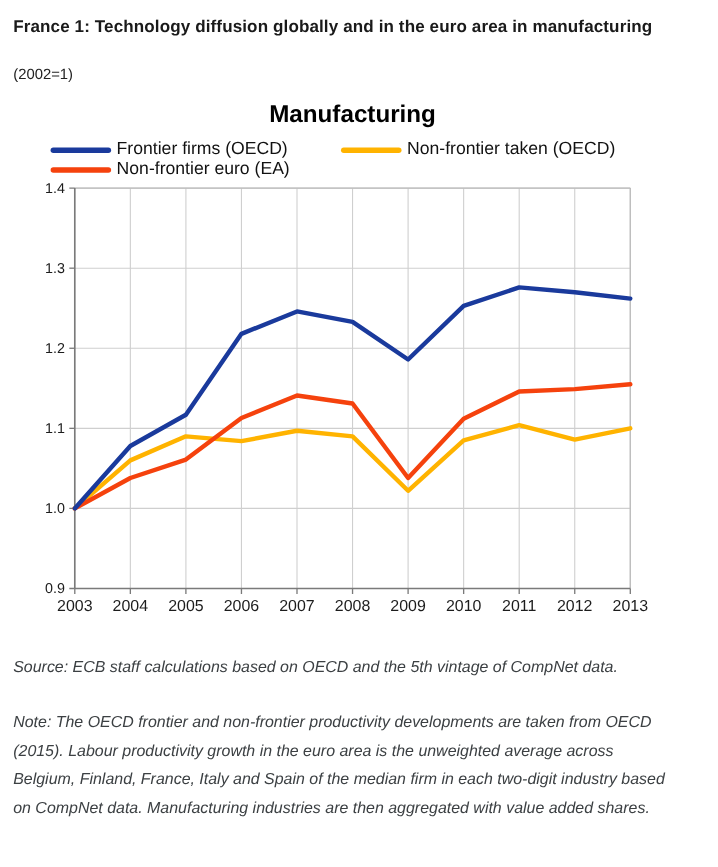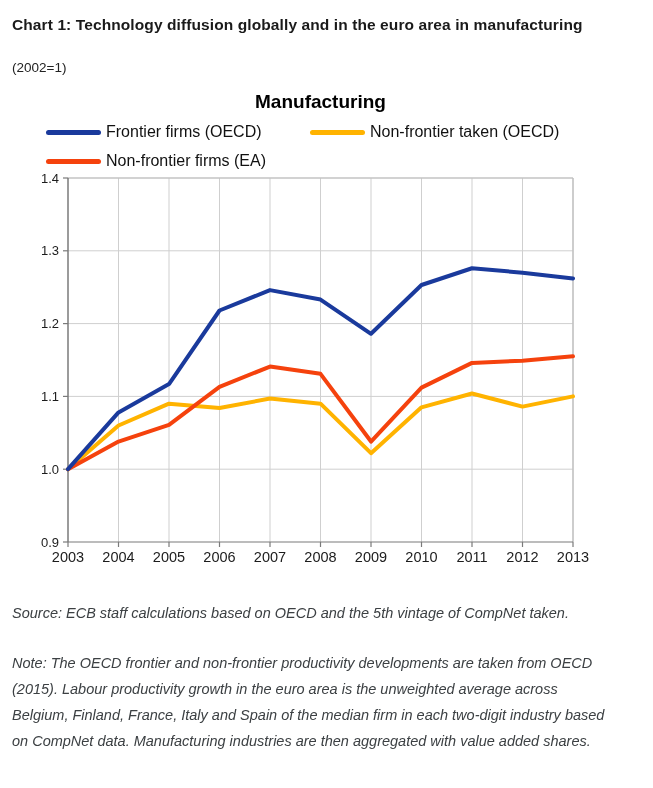--- a/index.html
+++ b/index.html
@@ -17,28 +17,27 @@
   }
   .page-subtitle {
     margin: 26px 12px 0 12px;
     font-size: 13.5px;
     color: #222222;
   }
   .chart-block { margin-top: 16px; }
   .chart-title {
     width: 641px;
     text-align: center;
-    font-size: 19px;
+    font-size: 22px;
     font-weight: 700;
     color: #000000;
   }
   .legend {
     display: grid;
     grid-template-columns: 264px 340px;
-    row-gap: 11px;
     margin: 10px 0 2px 46px;
   }
   .legend-item { display: flex; align-items: center; }
   .legend-swatch {
     width: 55px; height: 5px;
     border-radius: 2.5px;
     flex: 0 0 auto;
     margin-right: 5px;
   }
   .legend-label { font-size: 16px; color: #111111; white-space: nowrap; }
@@ -52,38 +51,38 @@
     line-height: 26px;
     color: #3c4043;
   }
   .footer p:last-child { margin-bottom: 0; }
 </style>
 </head>
 <body>
 
 <div class="page">
 
-  <div class="page-title">Chart 1: Technology diffusion globally and in the euro area in manufacturing</div>
+  <div class="page-title">France 1: Technology diffusion globally and in the euro area in manufacturing</div>
   <div class="page-subtitle">(2002=1)</div>
 
   <div class="chart-block">
     <div class="chart-title">Manufacturing</div>
 
     <div class="legend">
         <div class="legend-item">
           <span class="legend-swatch" style="background: rgb(26, 58, 156);"></span>
           <span class="legend-label">Frontier firms (OECD)</span>
         </div>
         <div class="legend-item">
           <span class="legend-swatch" style="background: rgb(255, 179, 0);"></span>
           <span class="legend-label">Non-frontier taken (OECD)</span>
         </div>
         <div class="legend-item">
           <span class="legend-swatch" style="background: rgb(245, 66, 13);"></span>
-          <span class="legend-label">Non-frontier firms (EA)</span>
+          <span class="legend-label">Non-frontier euro (EA)</span>
         </div>
       </div>
 
     <svg width="653" height="398" viewBox="0 0 653 398">
         <g>
           <line x1="68" x2="573" y1="297.2" y2="297.2" stroke="#cfcfcf" stroke-width="1"></line>
           <line x1="68" x2="573" y1="224.39999999999992" y2="224.39999999999992" stroke="#cfcfcf" stroke-width="1"></line>
           <line x1="68" x2="573" y1="151.6" y2="151.6" stroke="#cfcfcf" stroke-width="1"></line>
           <line x1="68" x2="573" y1="78.7999999999999" y2="78.7999999999999" stroke="#cfcfcf" stroke-width="1"></line>
           <line x1="68" x2="573" y1="6" y2="6" stroke="#cfcfcf" stroke-width="1"></line>
@@ -144,17 +143,17 @@
           <text x="522.5" y="390" text-anchor="middle" font-size="14.5" fill="#1c1c1c">2012</text>
           <text x="573" y="390" text-anchor="middle" font-size="14.5" fill="#1c1c1c">2013</text>
         </g>
         <polyline points="68,297.2 118.5,253.51999999999995 169,231.67999999999992 219.5,236.04799999999994 270,226.584 320.5,231.67999999999992 371,281.18399999999997 421.5,235.32000000000002 472,221.48799999999991 522.5,234.59199999999993 573,224.39999999999992" fill="none" stroke="#FFB300" stroke-width="4" stroke-linejoin="round" stroke-linecap="round"></polyline>
         <polyline points="68,297.2 118.5,269.53599999999994 169,252.79200000000003 219.5,214.93599999999998 270,194.55199999999996 320.5,201.83199999999997 371,269.53599999999994 421.5,215.6639999999999 472,190.91200000000003 522.5,188.72799999999995 573,184.35999999999996" fill="none" stroke="#F5420D" stroke-width="4" stroke-linejoin="round" stroke-linecap="round"></polyline>
         <polyline points="68,297.2 118.5,240.41599999999994 169,212.02399999999997 219.5,138.496 270,118.11199999999997 320.5,127.57599999999991 371,161.79200000000003 421.5,113.01600000000008 472,96.27199999999993 522.5,100.63999999999999 573,106.46399999999994" fill="none" stroke="#1A3A9C" stroke-width="4" stroke-linejoin="round" stroke-linecap="round"></polyline>
       </svg>
   </div>
 
   <div class="footer">
-    <p>Source: ECB staff calculations based on OECD and the 5th vintage of CompNet taken.</p>
+    <p>Source: ECB staff calculations based on OECD and the 5th vintage of CompNet data.</p>
     <p>Note: The OECD frontier and non-frontier productivity developments are taken from OECD (2015). Labour productivity growth in the euro area is the unweighted average across Belgium, Finland, France, Italy and Spain of the median firm in each two-digit industry based on CompNet data. Manufacturing industries are then aggregated with value added shares.</p>
   </div>
 
 </div>
 
 </body></html>

